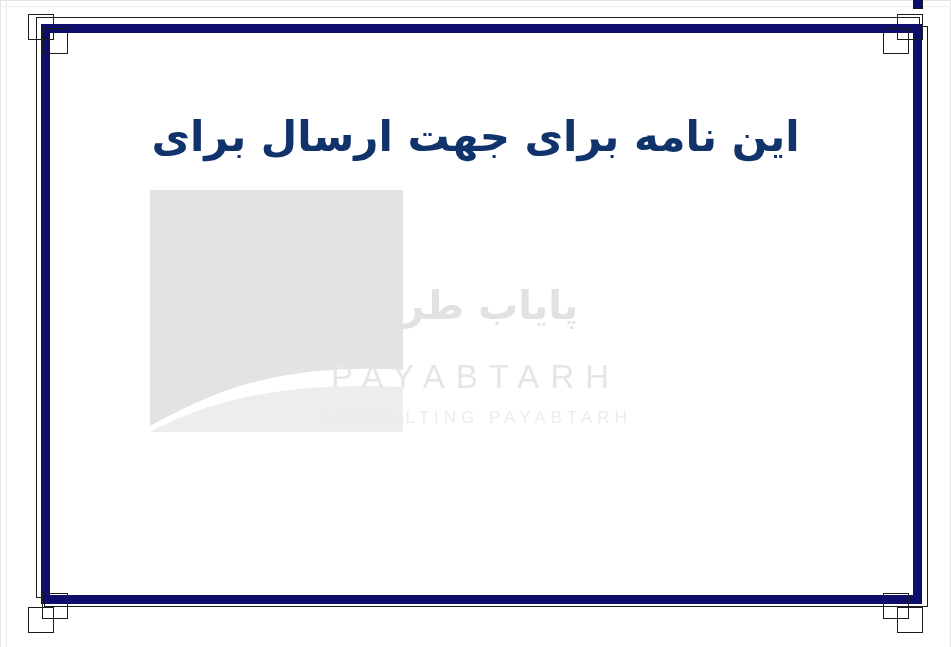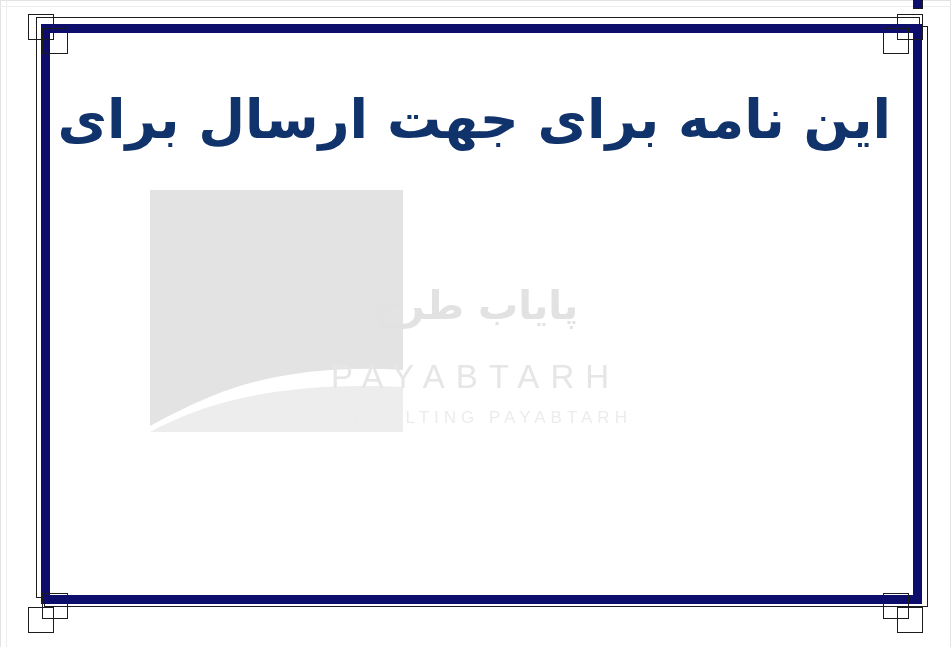--- a/index.html
+++ b/index.html
@@ -167,26 +167,27 @@
     left: 60px;
     top: 60px;
     width: 831px;
     height: 500px;
     z-index: 3;
     direction: rtl;
     text-align: center;
   }
   .line {
     font-family: "DejaVu Sans", sans-serif;
-    font-size: 54px;
+    font-size: 42px;
     font-weight: bold;
     color: #11336b;
     direction: rtl;
     white-space: nowrap;
     line-height: 1.1;
+    margin-top: 24px;
   }
   .line-1 { position: absolute; left: 0; right: 0; top: 30px; }
   .line-2 { position: absolute; left: 0; right: 0; top: 177px; }
   .line-3 { position: absolute; left: 0; right: 0; top: 323px; }
 </style>
 </head>
 <body>
 
 <div id="slide">
 

